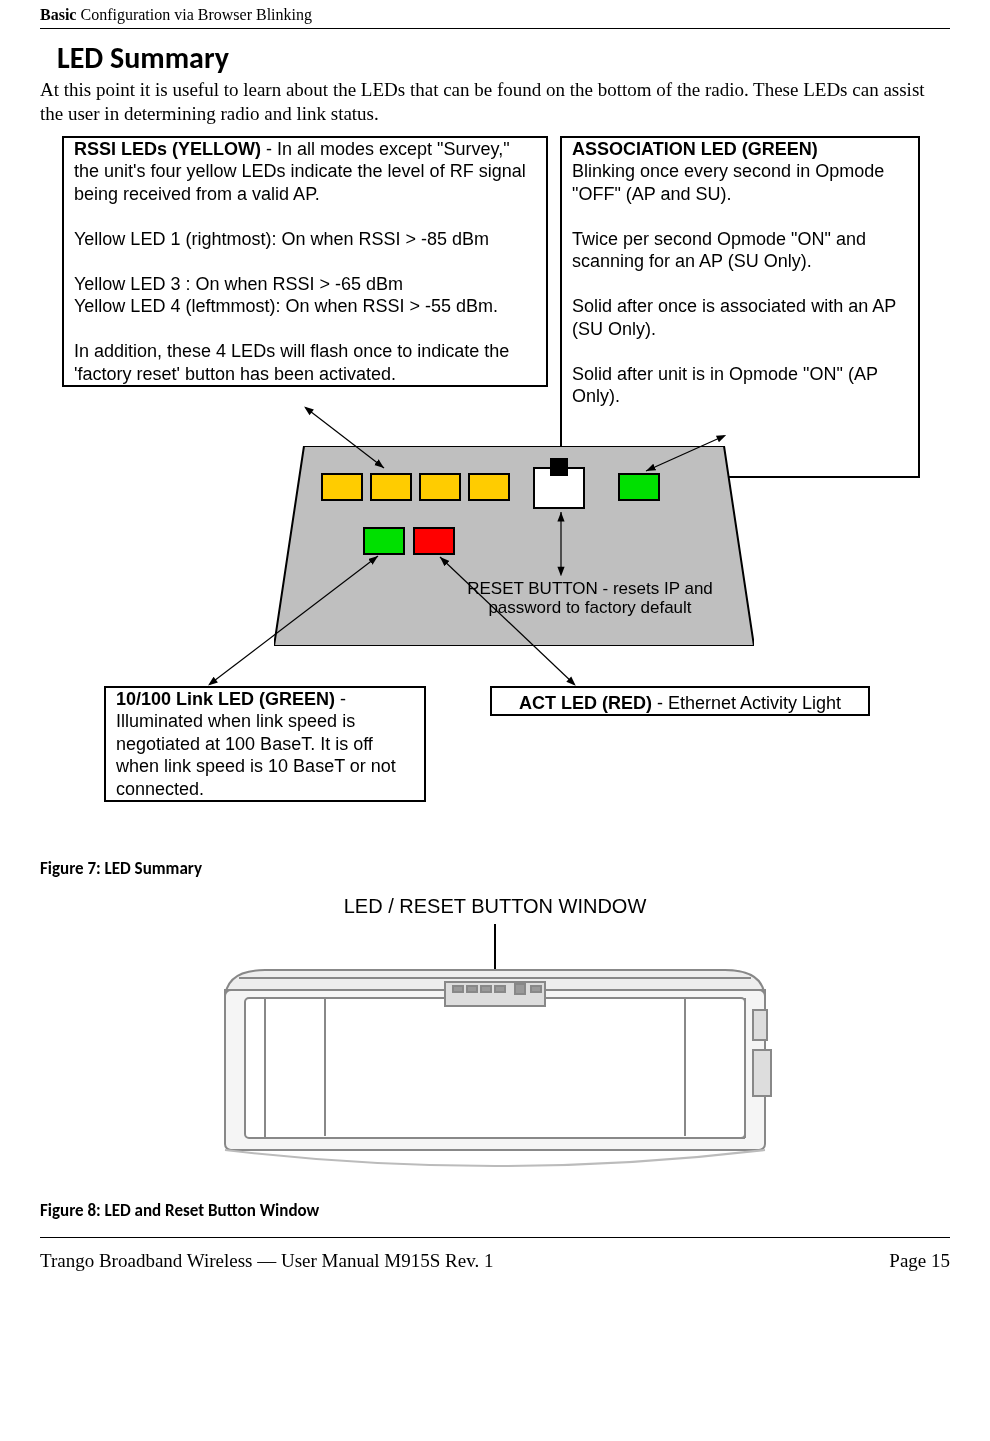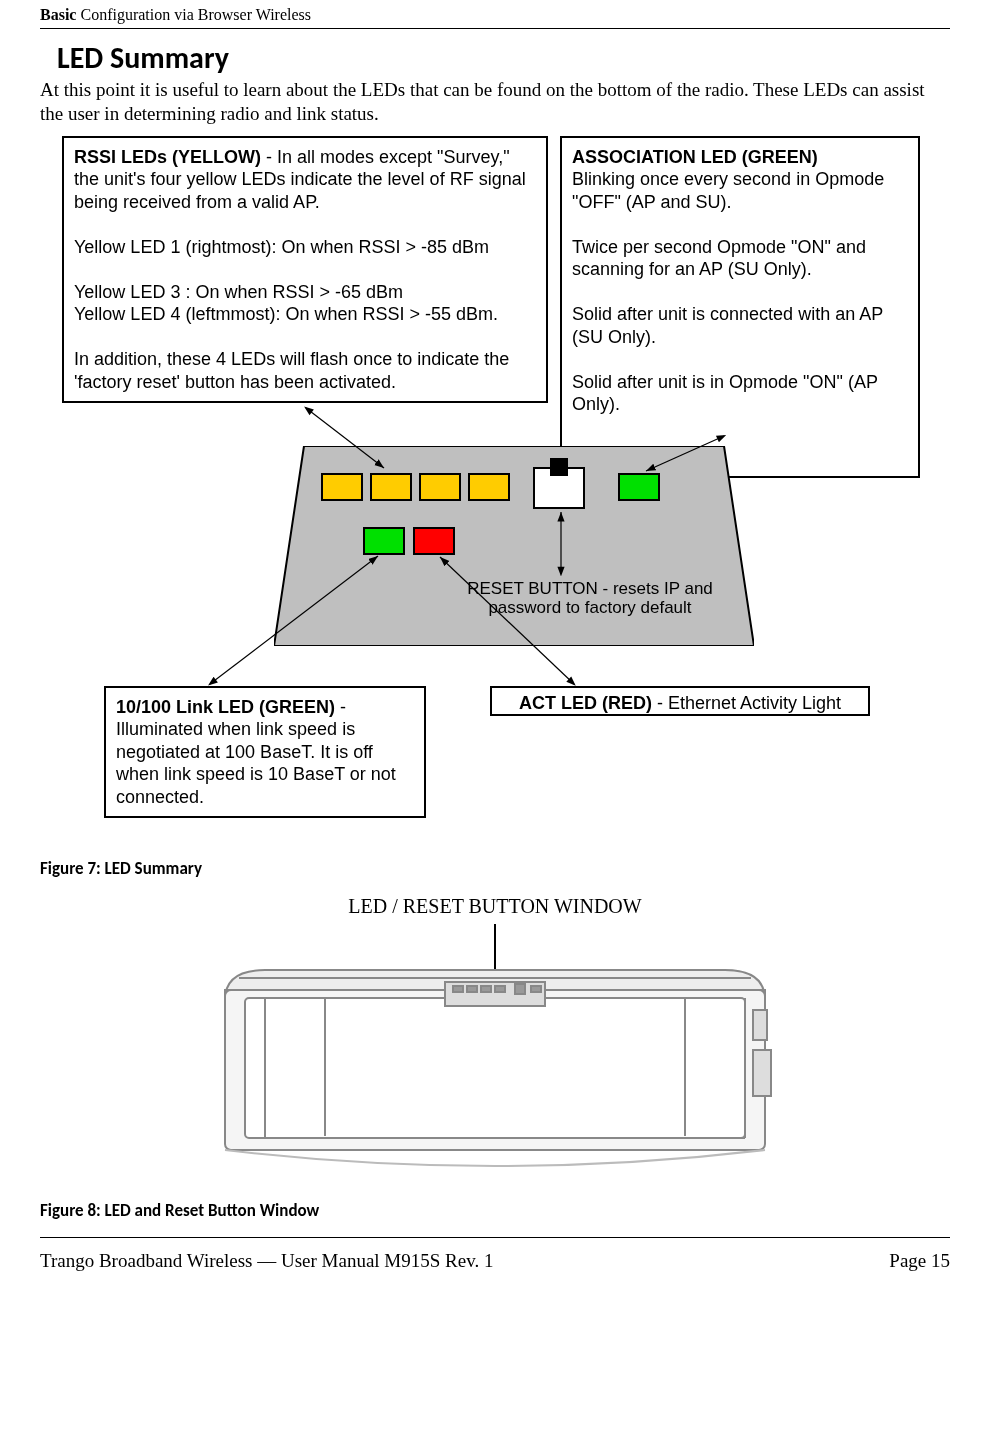--- a/index.html
+++ b/index.html
@@ -3,40 +3,40 @@
 <meta charset="utf-8">
 <style>
 html,body{margin:0;padding:0;background:#fff;font-family:"Times New Roman",Times,serif;color:#000}
 .page{width:990px;margin:0 auto;padding:0 40px 20px;box-sizing:border-box}
 .running-head{font-size:16px;padding:6px 0 2px}
 .running-head b{font-weight:bold}
 hr{border:none;border-top:1px solid #000;margin:2px 0 10px}
 .h1{font-family:Calibri,Arial,sans-serif;font-size:30px;font-weight:bold;margin:4px 17px 2px}
 .lead{font-size:19px;line-height:1.25;margin:2px 0 10px}
 .fig-area{position:relative;height:720px;margin:6px auto 2px}
-.callout{position:absolute;border:2px solid #000;background:#fff;font-family:Arial,Helvetica,sans-serif;font-size:18px;line-height:1.25;padding:8px 10px;box-sizing:border-box}
+.callout{position:absolute;border:2px solid #000;background:#fff;font-family:Arial,Helvetica,sans-serif;font-size:18px;line-height:1.25;padding:0 10px;box-sizing:border-box}
 .callout .title{font-weight:bold}
 .rssi{left:22px;top:0;width:486px}
 .assoc{left:520px;top:0;width:360px;height:342px}
 .link{left:64px;top:550px;width:322px}
 .act{left:450px;top:550px;width:380px;height:30px;padding:4px 6px;text-align:center}
 .panel{position:absolute;left:234px;top:310px;width:480px;height:200px}
 .panel svg{width:480px;height:200px}
 .reset-note{position:absolute;left:415px;top:443px;width:270px;font-family:Arial,Helvetica,sans-serif;font-size:17px;line-height:1.15;text-align:center}
 .arrow{position:absolute;pointer-events:none}
 .fig-cap{font-family:Calibri,Arial,sans-serif;font-size:17px;font-weight:bold;margin:0 0 16px}
-.window-title{font-family:Liberation Serif, serif;font-size:20px;text-align:center;margin:14px 0 0}
+.window-title{font-family:Liberation Sans, sans-serif;font-size:20px;text-align:center;margin:14px 0 0}
 .device-svg{display:block;margin:2px auto 10px}
 .footer{font-size:19px;display:flex;justify-content:space-between;padding-top:2px}
 </style>
 </head>
 <body>
 
 <div class="page">
-  <div class="running-head"><b>Basic</b><span> Configuration via Browser Wireless</span></div>
+  <div class="running-head"><b>Basic</b><span> Configuration via Browser Blinking</span></div>
   <hr>
   <div class="h1">LED Summary</div>
   <p class="lead">At this point it is useful to learn about the LEDs that can be found on the bottom of the radio.  These LEDs can assist the user in determining radio and link status.</p>
 
   <div class="fig-area">
 
     <div class="callout rssi">
       <span class="title">RSSI LEDs (YELLOW)</span><span> - In all modes except "Survey," the unit's four yellow LEDs indicate the level of RF signal being received from a valid AP.</span>
       <br><br>
       <span>Yellow LED 1 (rightmost): On when RSSI &gt;  -85 dBm</span><br>
@@ -44,21 +44,21 @@
       <span>Yellow LED 3 : On when RSSI &gt; -65 dBm</span><br>
       <span>Yellow LED 4 (leftmmost): On when RSSI &gt; -55 dBm.</span>
       <br><br>
       <span>In addition, these 4 LEDs will flash once to indicate the 'factory reset' button has been activated.</span>
     </div>
 
     <div class="callout assoc">
       <span class="title">ASSOCIATION LED (GREEN)</span><br>
       <span>Blinking once every second in Opmode "OFF" (AP and SU).</span><br><br>
       <span>Twice per second Opmode "ON" and scanning for an AP (SU Only).</span><br><br>
-      <span>Solid after unit is connected with an AP (SU Only).</span><br><br>
+      <span>Solid after once is associated with an AP (SU Only).</span><br><br>
       <span>Solid after unit is in Opmode "ON" (AP Only).</span>
     </div>
 
     <div class="panel">
       <svg viewBox="0 0 480 200" xmlns="http://www.w3.org/2000/svg">
         <polygon points="30,0 450,0 480,200 0,200" fill="#bfbfbf" stroke="#000" stroke-width="2"></polygon>
 
         <rect x="48" y="28" width="40" height="26" fill="#ffcc00" stroke="#000" stroke-width="2"></rect>
         <rect x="97" y="28" width="40" height="26" fill="#ffcc00" stroke="#000" stroke-width="2"></rect>
         <rect x="146" y="28" width="40" height="26" fill="#ffcc00" stroke="#000" stroke-width="2"></rect>

